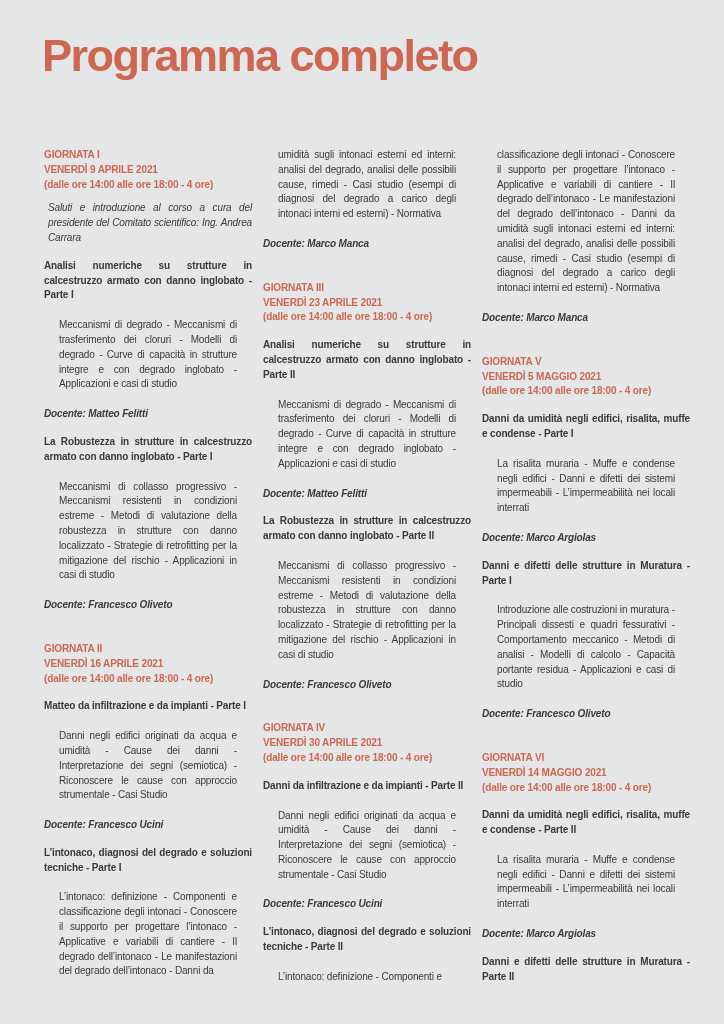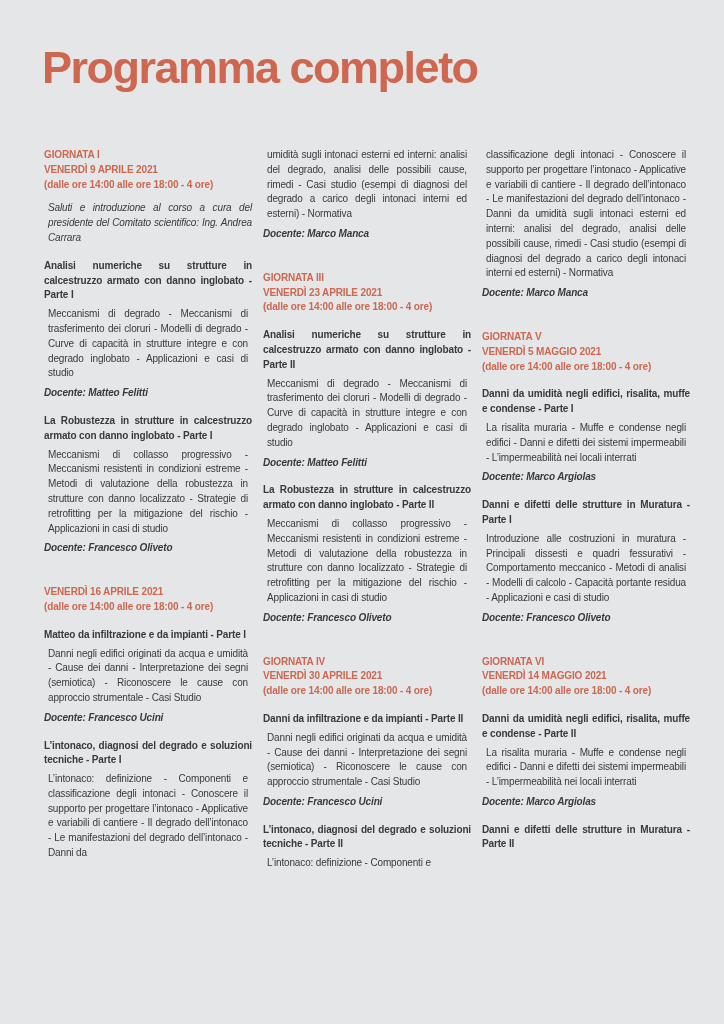--- a/index.html
+++ b/index.html
@@ -16,21 +16,21 @@
     color: var(--text);
     overflow: hidden;
   }
   .page {
     position: relative;
     width: 724px; height: 1024px;
     overflow: hidden;
   }
   .title {
     position: absolute;
-    left: 42px; top: 42px;
+    left: 42px; top: 30px;
     font-size: 45px;
     font-weight: bold;
     letter-spacing: -1.5px;
     color: var(--accent);
     white-space: nowrap;
   }
   .cols {
     position: absolute;
     left: 44px; top: 148px;
     width: 646px;
@@ -56,21 +56,21 @@
   .hline { white-space: nowrap; }
   p { margin: 0; }
   .intro {
     font-style: italic;
     margin: 9px 0 0 4px;
   }
   .ctitle {
     font-weight: bold;
     margin: 13px 0 0 0;
   }
-  .desc { margin: 4px; }
+  .desc { margin: 15px; }
   .docente {
     font-weight: bold;
     font-style: italic;
     margin: 5px 0 7px 0;
     text-align: left;
   }
 </style>
 </head>
 <body>
 
@@ -87,20 +87,21 @@
         <div class="hline">(dalle ore 14:00 alle ore 18:00 - 4 ore)</div>
       </div>
       <p class="intro">Saluti e introduzione al corso a cura del presidente del Comitato scientifico: Ing. Andrea Carrara</p>
       <p class="ctitle">Analisi numeriche su strutture in calcestruzzo armato con danno inglobato - Parte I</p>
       <p class="desc">Meccanismi di degrado - Meccanismi di trasferimento dei cloruri - Modelli di degrado - Curve di capacità in strutture integre e con degrado inglobato - Applicazioni e casi di studio</p>
       <p class="docente">Docente: Matteo Felitti</p>
       <p class="ctitle">La Robustezza in strutture in calcestruzzo armato con danno inglobato - Parte I</p>
       <p class="desc">Meccanismi di collasso progressivo - Meccanismi resistenti in condizioni estreme - Metodi di valutazione della robustezza in strutture con danno localizzato - Strategie di retrofitting per la mitigazione del rischio - Applicazioni in casi di studio</p>
       <p class="docente">Docente: Francesco Oliveto</p>
       <div class="hd">
+        <div class="hline">GIORNATA II</div>
         <div class="hline">VENERDÌ 16 APRILE 2021</div>
         <div class="hline">(dalle ore 14:00 alle ore 18:00 - 4 ore)</div>
       </div>
       <p class="ctitle">Matteo da infiltrazione e da impianti - Parte I</p>
       <p class="desc">Danni negli edifici originati da acqua e umidità - Cause dei danni - Interpretazione dei segni (semiotica) - Riconoscere le cause con approccio strumentale - Casi Studio</p>
       <p class="docente">Docente: Francesco Ucini</p>
       <p class="ctitle">L’intonaco, diagnosi del degrado e soluzioni tecniche - Parte I</p>
       <p class="desc">L’intonaco: definizione - Componenti e classificazione degli intonaci - Conoscere il supporto per progettare l’intonaco - Applicative e variabili di cantiere - Il degrado dell’intonaco - Le manifestazioni del degrado dell’intonaco - Danni da</p>
     </div>
 

